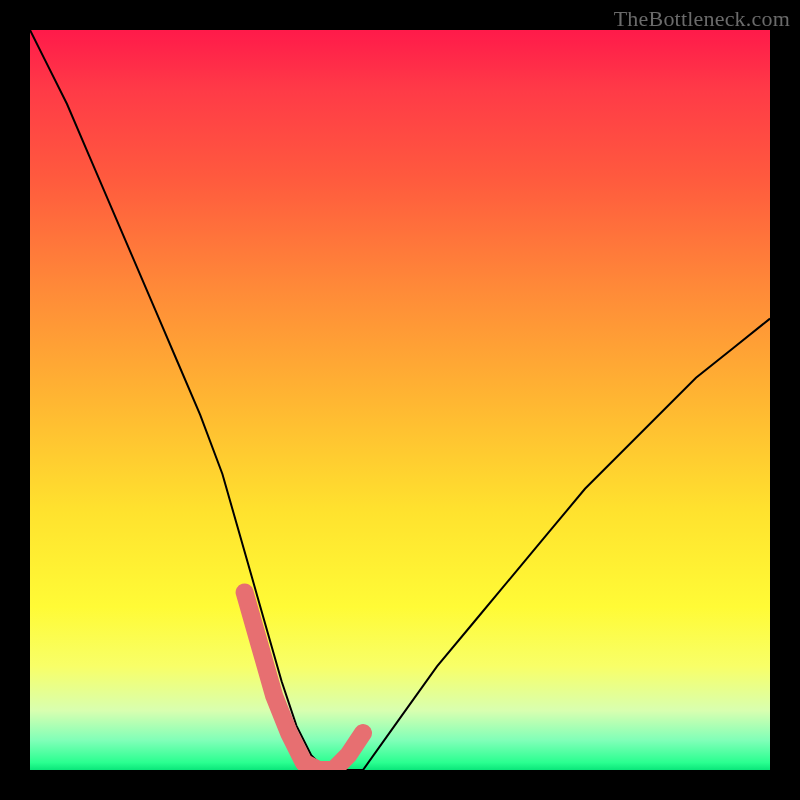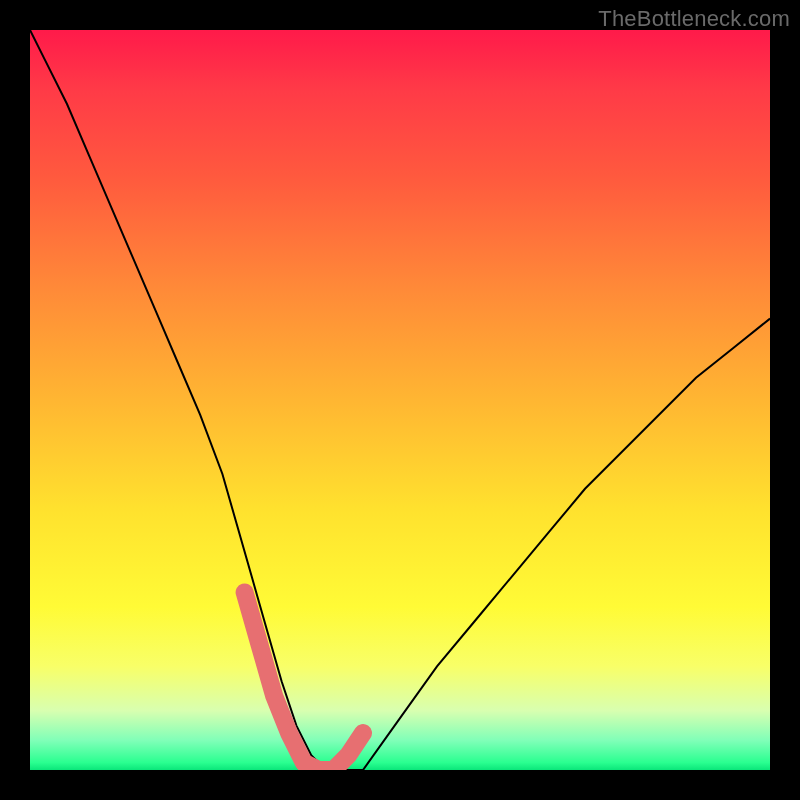--- a/index.html
+++ b/index.html
@@ -31,21 +31,21 @@
       #d8ffb0 92%,
       #80ffb8 96%,
       #2aff90 99%,
       #0ae67a 100%
     );
   }
   .watermark {
     position: absolute;
     top: 6px;
     right: 10px;
-    font-family: Liberation Sans, sans-serif;
+    font-family: Liberation Serif, serif;
     font-size: 22px;
     color: #6a6a6a;
     letter-spacing: 0.2px;
     z-index: 5;
   }
   svg.curves {
     position: absolute;
     left: 0;
     top: 0;
     width: 740px;

